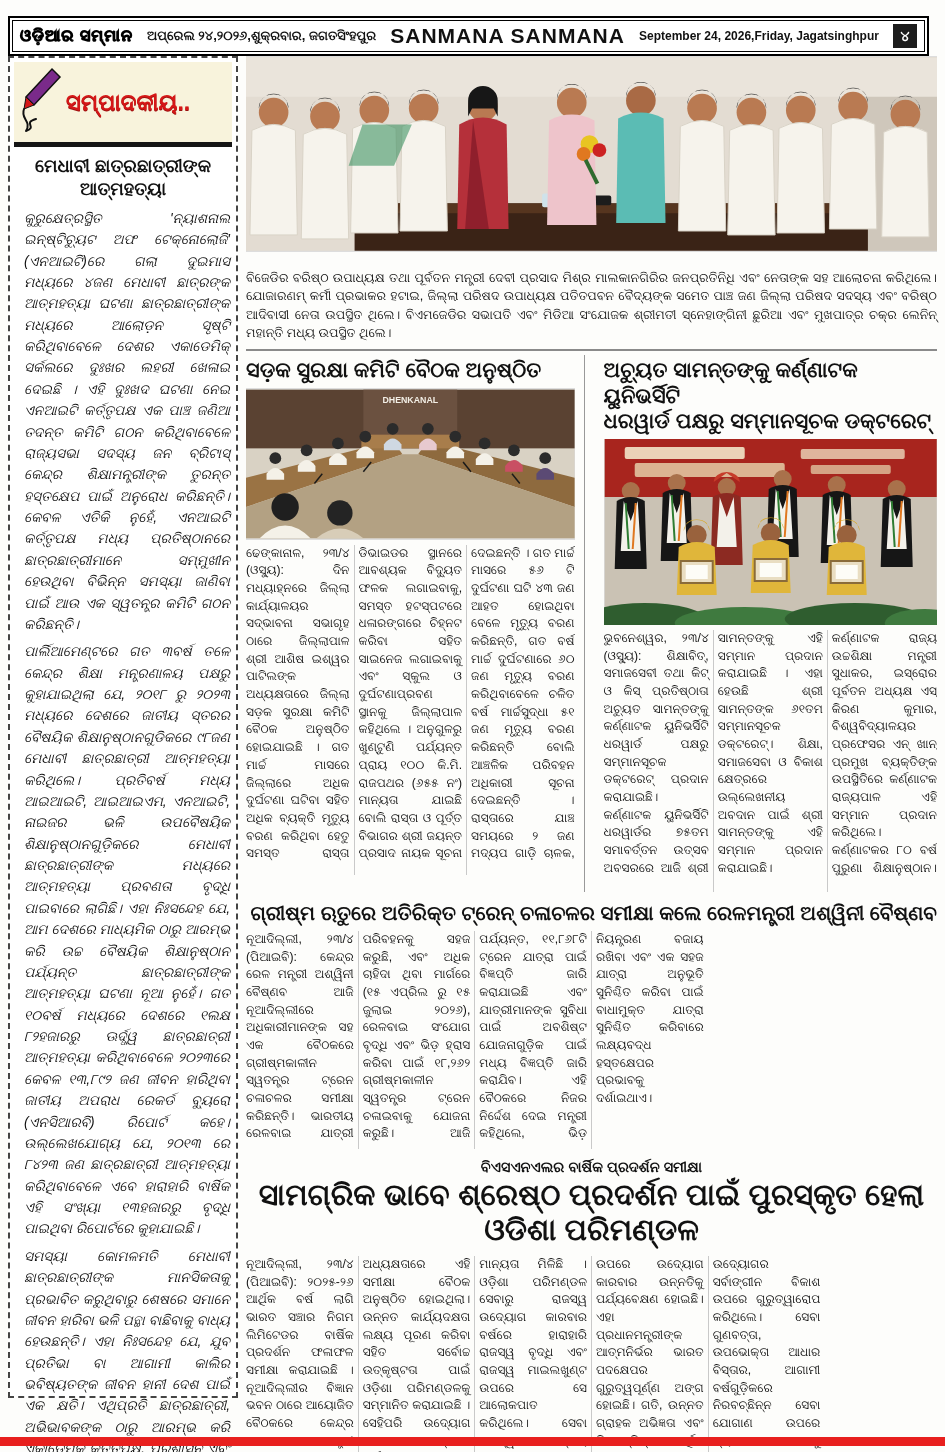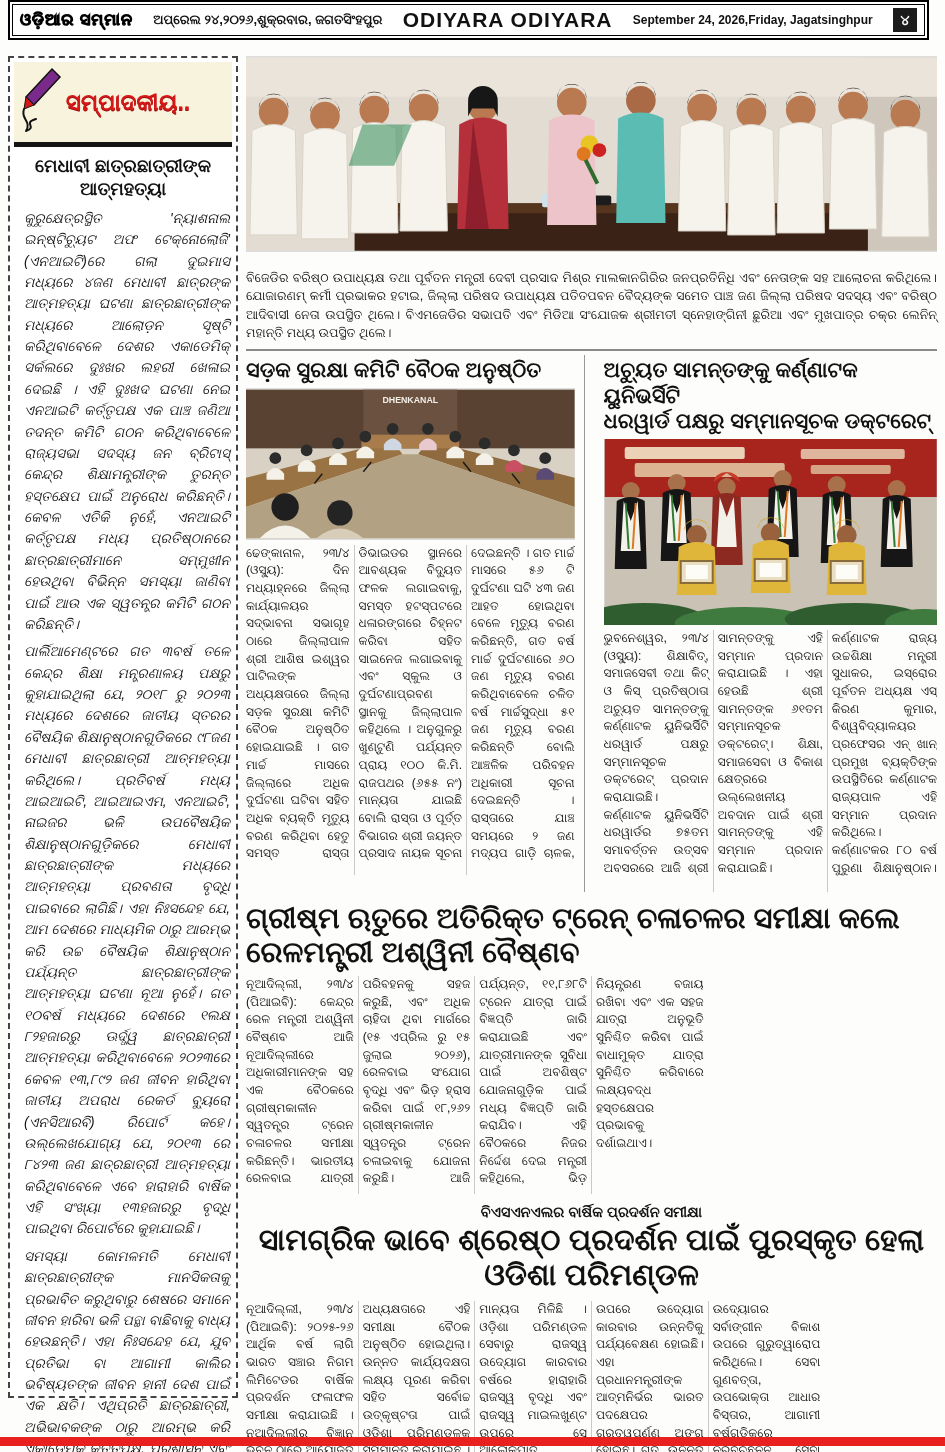--- a/index.html
+++ b/index.html
@@ -3,21 +3,21 @@
 <meta charset="utf-8">
 <style>
   html,body{margin:0;padding:0;}
   body{
     width:945px;height:1452px;position:relative;background:#fdfdfb;
     font-family:"Liberation Sans","DejaVu Sans",sans-serif;color:#111;
     overflow:hidden;
   }
   
   .header{
-    position:absolute;left:8px;top:0;width:921px;height:40px;
+    position:absolute;left:8px;top:16px;width:921px;height:40px;
     border:2px solid #000;box-shadow:inset 0 0 0 2px #fff,inset 0 0 0 3px #000;
     display:flex;align-items:center;justify-content:space-between;
     padding:0 10px;box-sizing:border-box;background:#fff;
   }
   .logo{
     font-weight:bold;font-size:16px;color:#fff;
     -webkit-text-stroke:1px #000;text-stroke:1px #000;letter-spacing:1px;
   }
   .date-odia{font-size:13px;font-weight:bold;}
   .masthead{font-size:21px;font-weight:bold;letter-spacing:1px;font-family:"Liberation Sans",sans-serif;}
@@ -53,35 +53,35 @@
   .sec2{display:flex;margin-top:2px;}
   .art-left{width:336px;}
   .art-right{width:341px;margin-left:9px;padding-left:19px;border-left:1px solid #999;}
   .h2a{font-size:21px;font-weight:bold;margin:2px 0 5px 0;line-height:1.22;}
   .colbody{
     text-align:justify;font-size:12.2px;line-height:1.45;overflow:hidden;
     column-gap:9px;column-rule:1px solid #c9c9c9;column-fill:auto;
   }
   .rs-body{column-count:3;height:330px;margin-top:5px;}
   .dr-body{column-count:3;height:262px;margin-top:5px;}
-  .h1-rail{font-size:29px;font-weight:bold;text-align:left;margin:10px 0 6px 0;}
+  .h1-rail{font-size:20px;font-weight:bold;text-align:right;margin:10px 0 6px 0;}
   .rail-body{column-count:6;height:218px;}
   .kicker{font-size:14.5px;font-weight:bold;text-align:center;margin:10px 0 2px 0;}
   .h1-bsnl{font-size:30px;font-weight:bold;text-align:center;margin:0 0 8px 0;}
   .bsnl-body{column-count:6;height:232px;}
   .bottom-bar{position:absolute;left:0;top:1437px;width:945px;height:9px;background:#e8201e;}
   svg text{font-family:"Liberation Sans",sans-serif;}
 </style>
 </head>
 <body>
 
 <div class="header">
   <span class="logo">ଓଡ଼ିଆର ସମ୍ମାନ</span>
   <span class="date-odia">ଅପ୍ରେଲ ୨୪,୨୦୨୬,ଶୁକ୍ରବାର, ଜଗତସିଂହପୁର</span>
-  <span class="masthead">ODIYARA ODIYARA</span>
+  <span class="masthead">SANMANA SANMANA</span>
   <span class="date-eng">September 24, 2026,Friday, Jagatsinghpur</span>
   <span class="pageno">୪</span>
 </div>
 
 <div class="editorial">
   <div class="ed-mast">
     <span>
       <svg width="44" height="70" viewBox="0 0 44 70">
         <path d="M34 4 L42 12 L16 40 L8 32 Z" fill="#7a2a8a" stroke="#111" stroke-width="1.5"></path>
         <path d="M8 32 L16 40 L6 44 Z" fill="#d51717" stroke="#111" stroke-width="1"></path>

